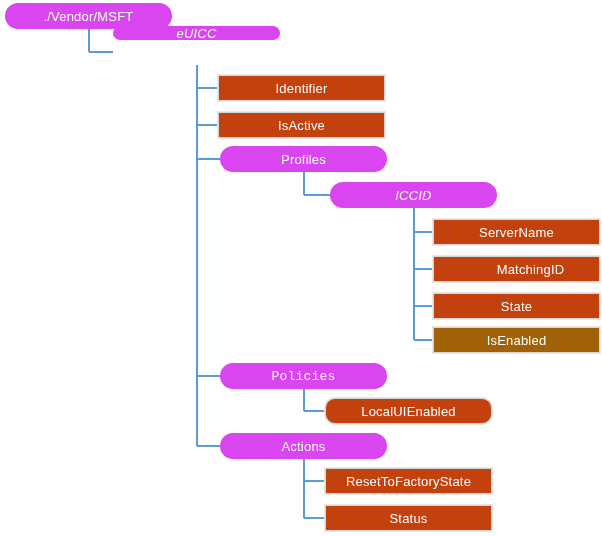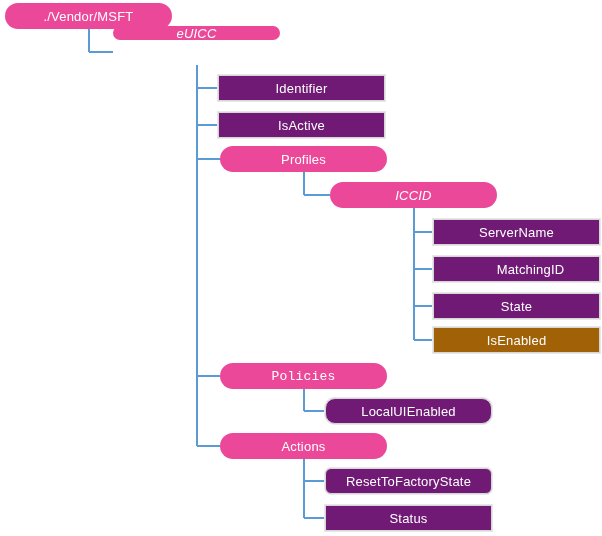--- a/index.html
+++ b/index.html
@@ -39,28 +39,28 @@
     color: #ffffff;
     font-size: 13px;
     letter-spacing: 0.2px;
     line-height: 1;
     text-align: center;
     white-space: nowrap;
     user-select: none;
   }
   
   .node.sq {
-    background: #701a75;
+    background: #c2410c;
     border: 1px solid #d6d6d6;
     box-shadow: 0 0 0 1px #e8e8e8;
     text-align: right;
   }
   
   .node.rnd {
-    background: #ec4899;
+    background: #d946ef;
     border-radius: 13px;
   }
   
   .node.hl {
     background: #a16207;
     border: 1px solid #d6d6d6;
     box-shadow: 0 0 0 1px #e8e8e8;
   }
   .node.italic {
     font-style: italic;
@@ -139,21 +139,21 @@
       </div>
       <div class="node rnd" style="left: 220px; top: 363px; width: 167px; height: 26px; font-family: Liberation Mono, monospace;">
         <span class="label">Policies</span>
       </div>
       <div class="node sq" style="left: 325px; top: 398px; width: 167px; height: 26px; border-radius: 10px;">
         <span class="label">LocalUIEnabled</span>
       </div>
       <div class="node rnd" style="left: 220px; top: 433px; width: 167px; height: 26px;">
         <span class="label">Actions</span>
       </div>
-      <div class="node sq" style="left: 325px; top: 468px; width: 167px; height: 26px; border-radius: 6px;">
+      <div class="node sq" style="left: 325px; top: 468px; width: 167px; height: 26px;">
         <span class="label">ResetToFactoryState</span>
       </div>
       <div class="node sq" style="left: 325px; top: 505px; width: 167px; height: 26px;">
         <span class="label">Status</span>
       </div>
     </div>
 
 </div>
 
 </body></html>

